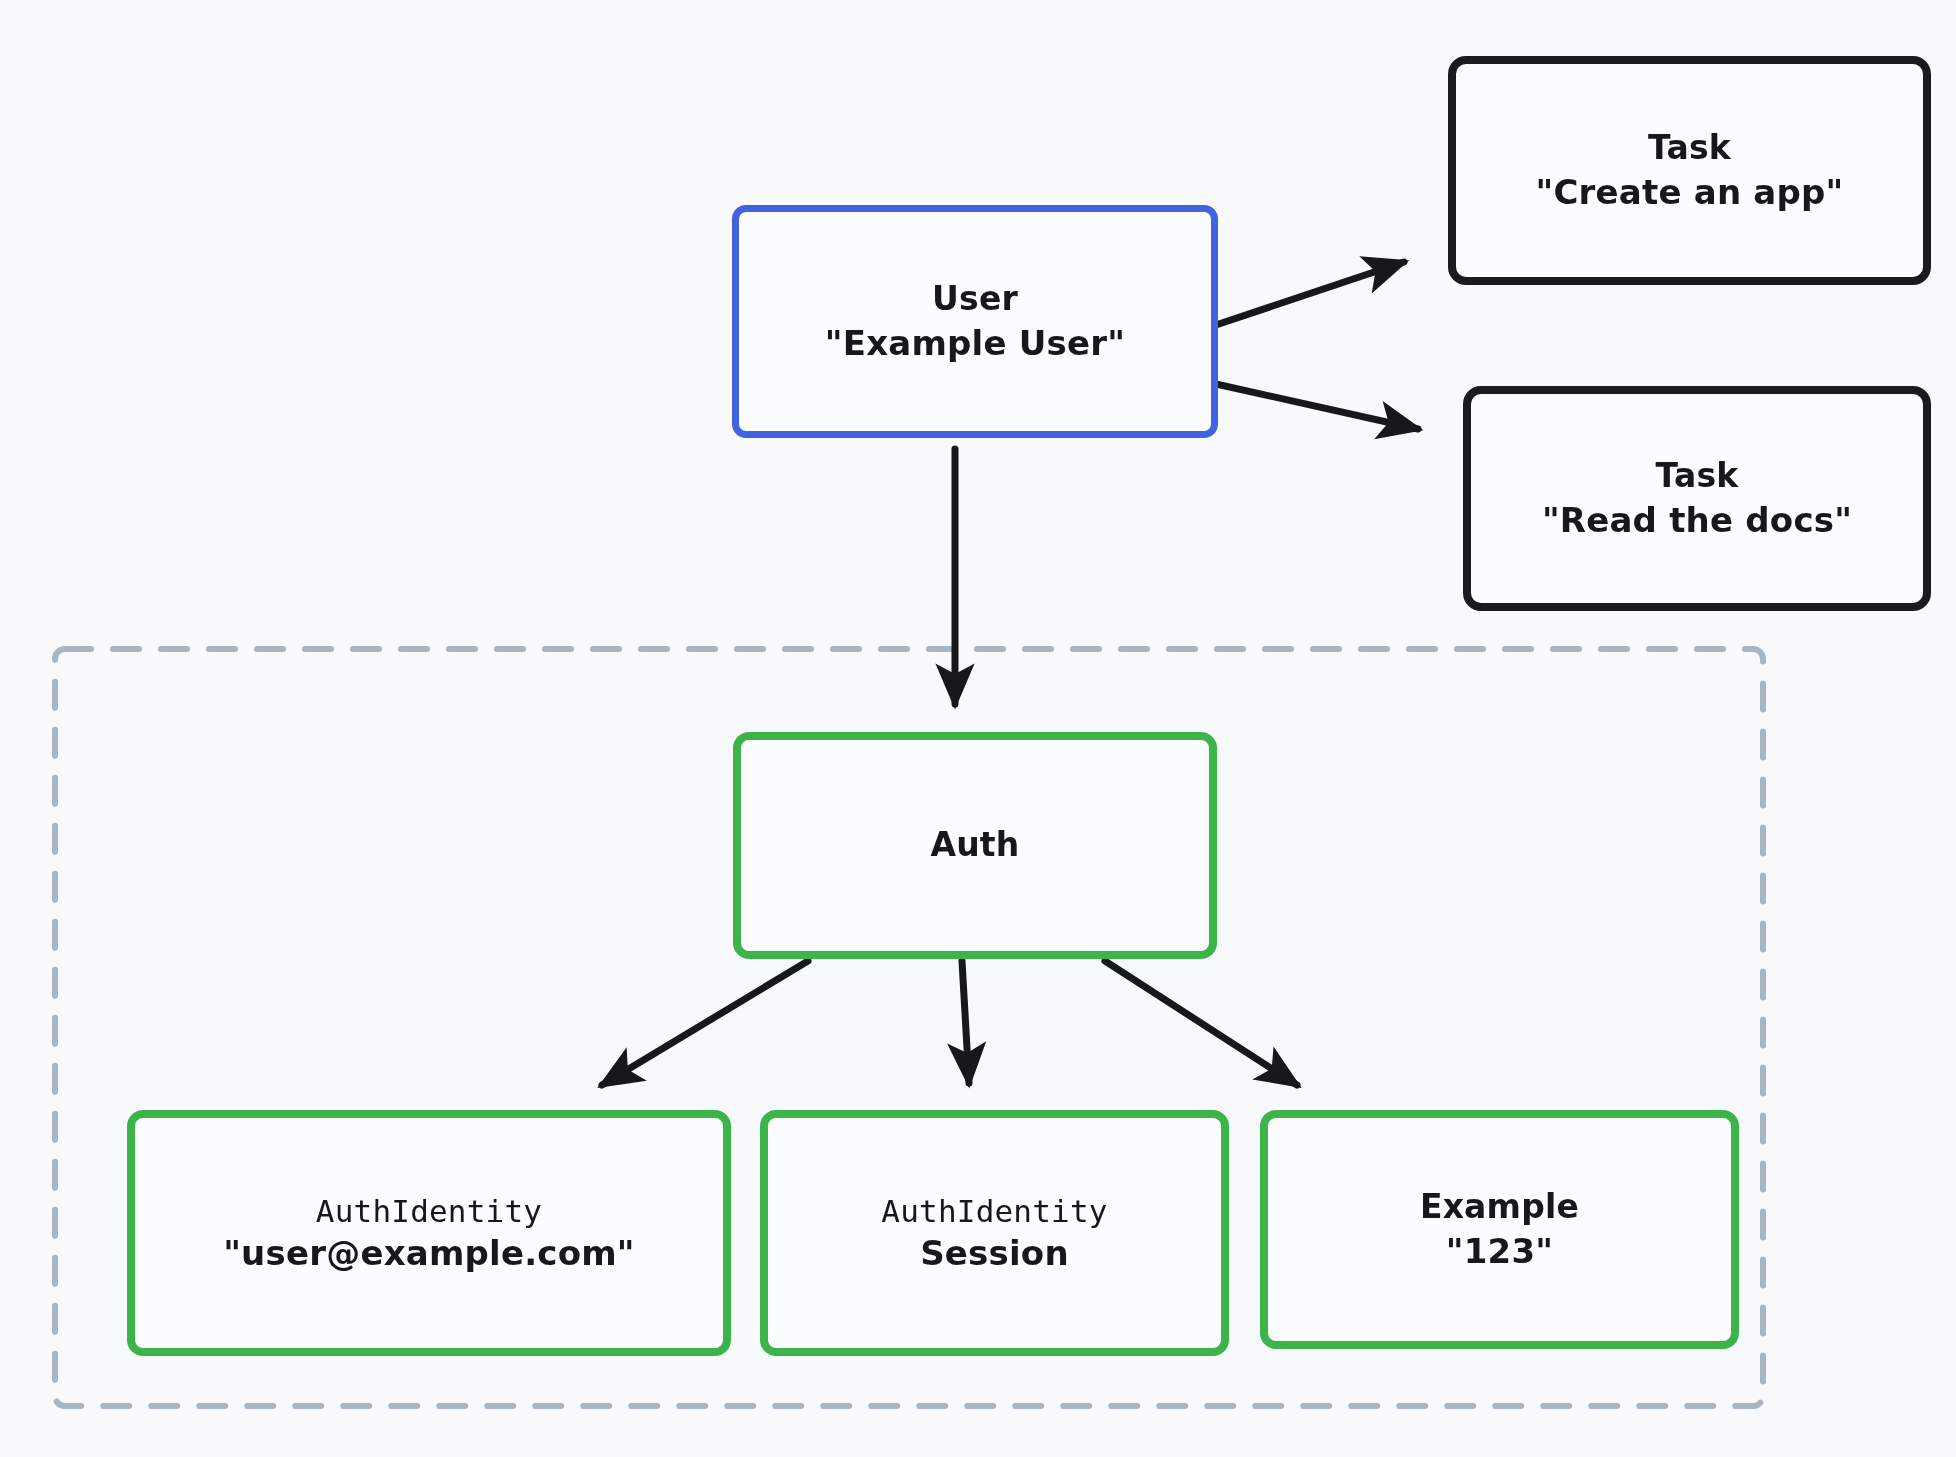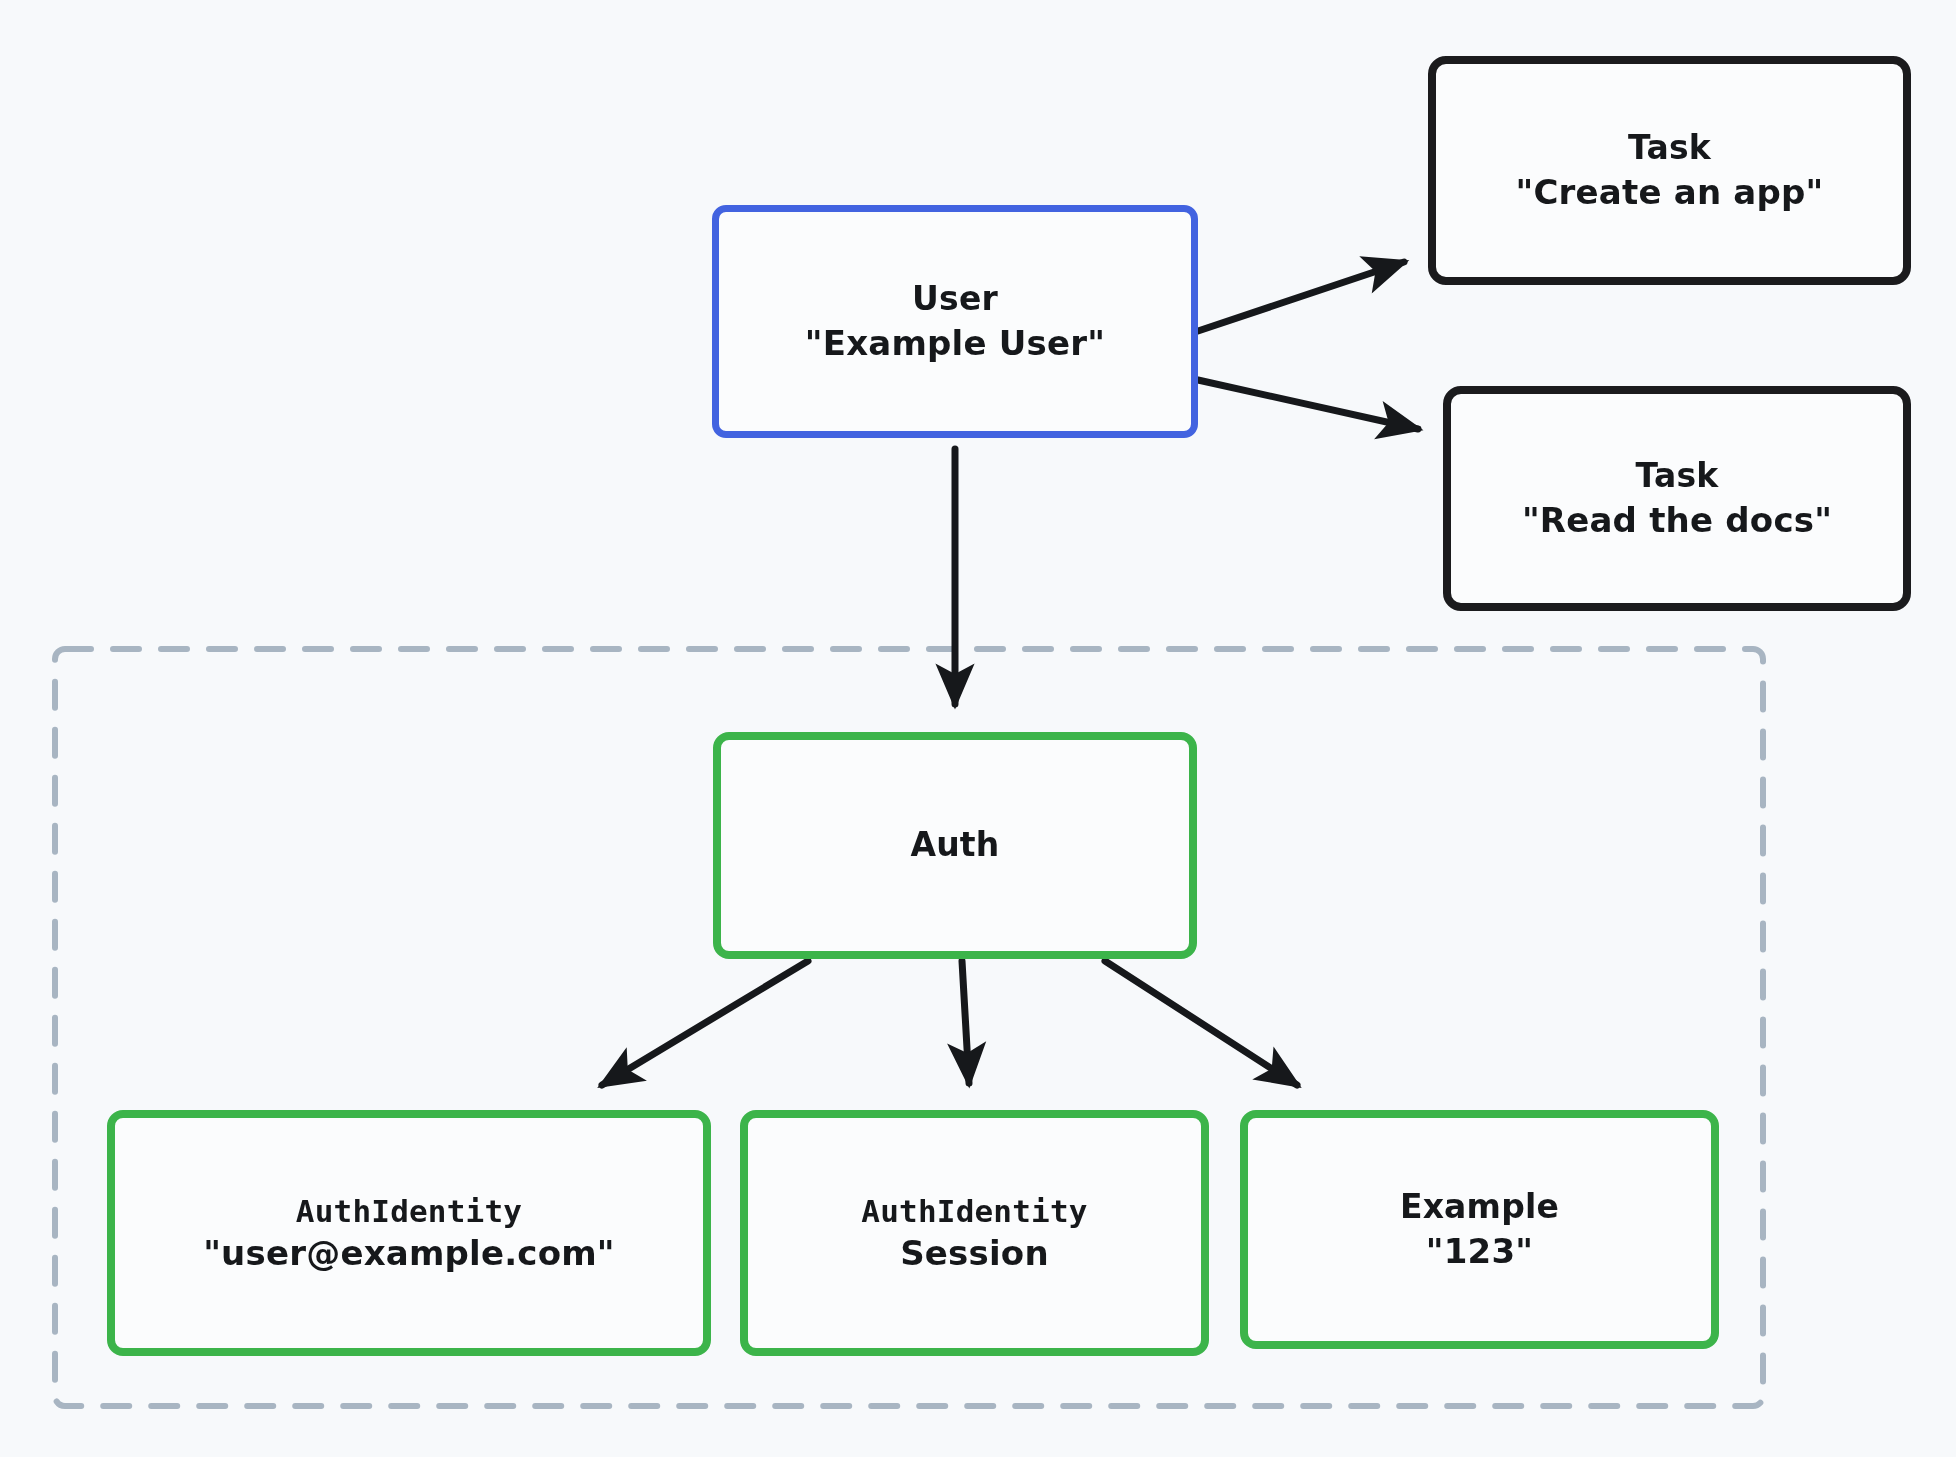--- a/index.html
+++ b/index.html
@@ -38,20 +38,21 @@
     box-sizing: border-box;
     background: #fbfcfd;
     display: flex;
     flex-direction: column;
     align-items: center;
     justify-content: center;
     text-align: center;
     color: #16181b;
     line-height: 1.30;
     letter-spacing: 0.2px;
+    margin-left: 20px;
   }
 
   .node .line {
     display: block;
     white-space: nowrap;
   }
 
   
   .node.blue {
     border: 7px solid #4263e0;
@@ -63,21 +64,21 @@
   }
   .node.green {
     border: 8px solid #3cb44a;
     border-radius: 16px;
   }
 
   
   .t-28 { font-size: 31px; font-weight: 700; }
   .t-30 { font-size: 33px; font-weight: 700; }
   .t-31 { font-size: 34px; font-weight: 700; }
-  .t-mono { font-family: "DejaVu Sans Mono", monospace; font-weight: 700; }
+  .t-mono { font-family: "DejaVu Sans Mono", monospace; font-weight: 400; }
 
   
   #node-user        { left: 712px;  top: 205px;  width: 486px; height: 233px; }
   #node-task-create { left: 1428px; top: 56px;   width: 483px; height: 229px; }
   #node-task-read   { left: 1443px; top: 386px;  width: 468px; height: 225px; }
   #node-auth        { left: 713px;  top: 732px;  width: 484px; height: 227px; }
   #node-authid-email{ left: 107px;  top: 1110px; width: 604px; height: 246px; }
   #node-authid-goog { left: 740px;  top: 1110px; width: 469px; height: 246px; }
   #node-session     { left: 1240px; top: 1110px; width: 479px; height: 239px; }
 

